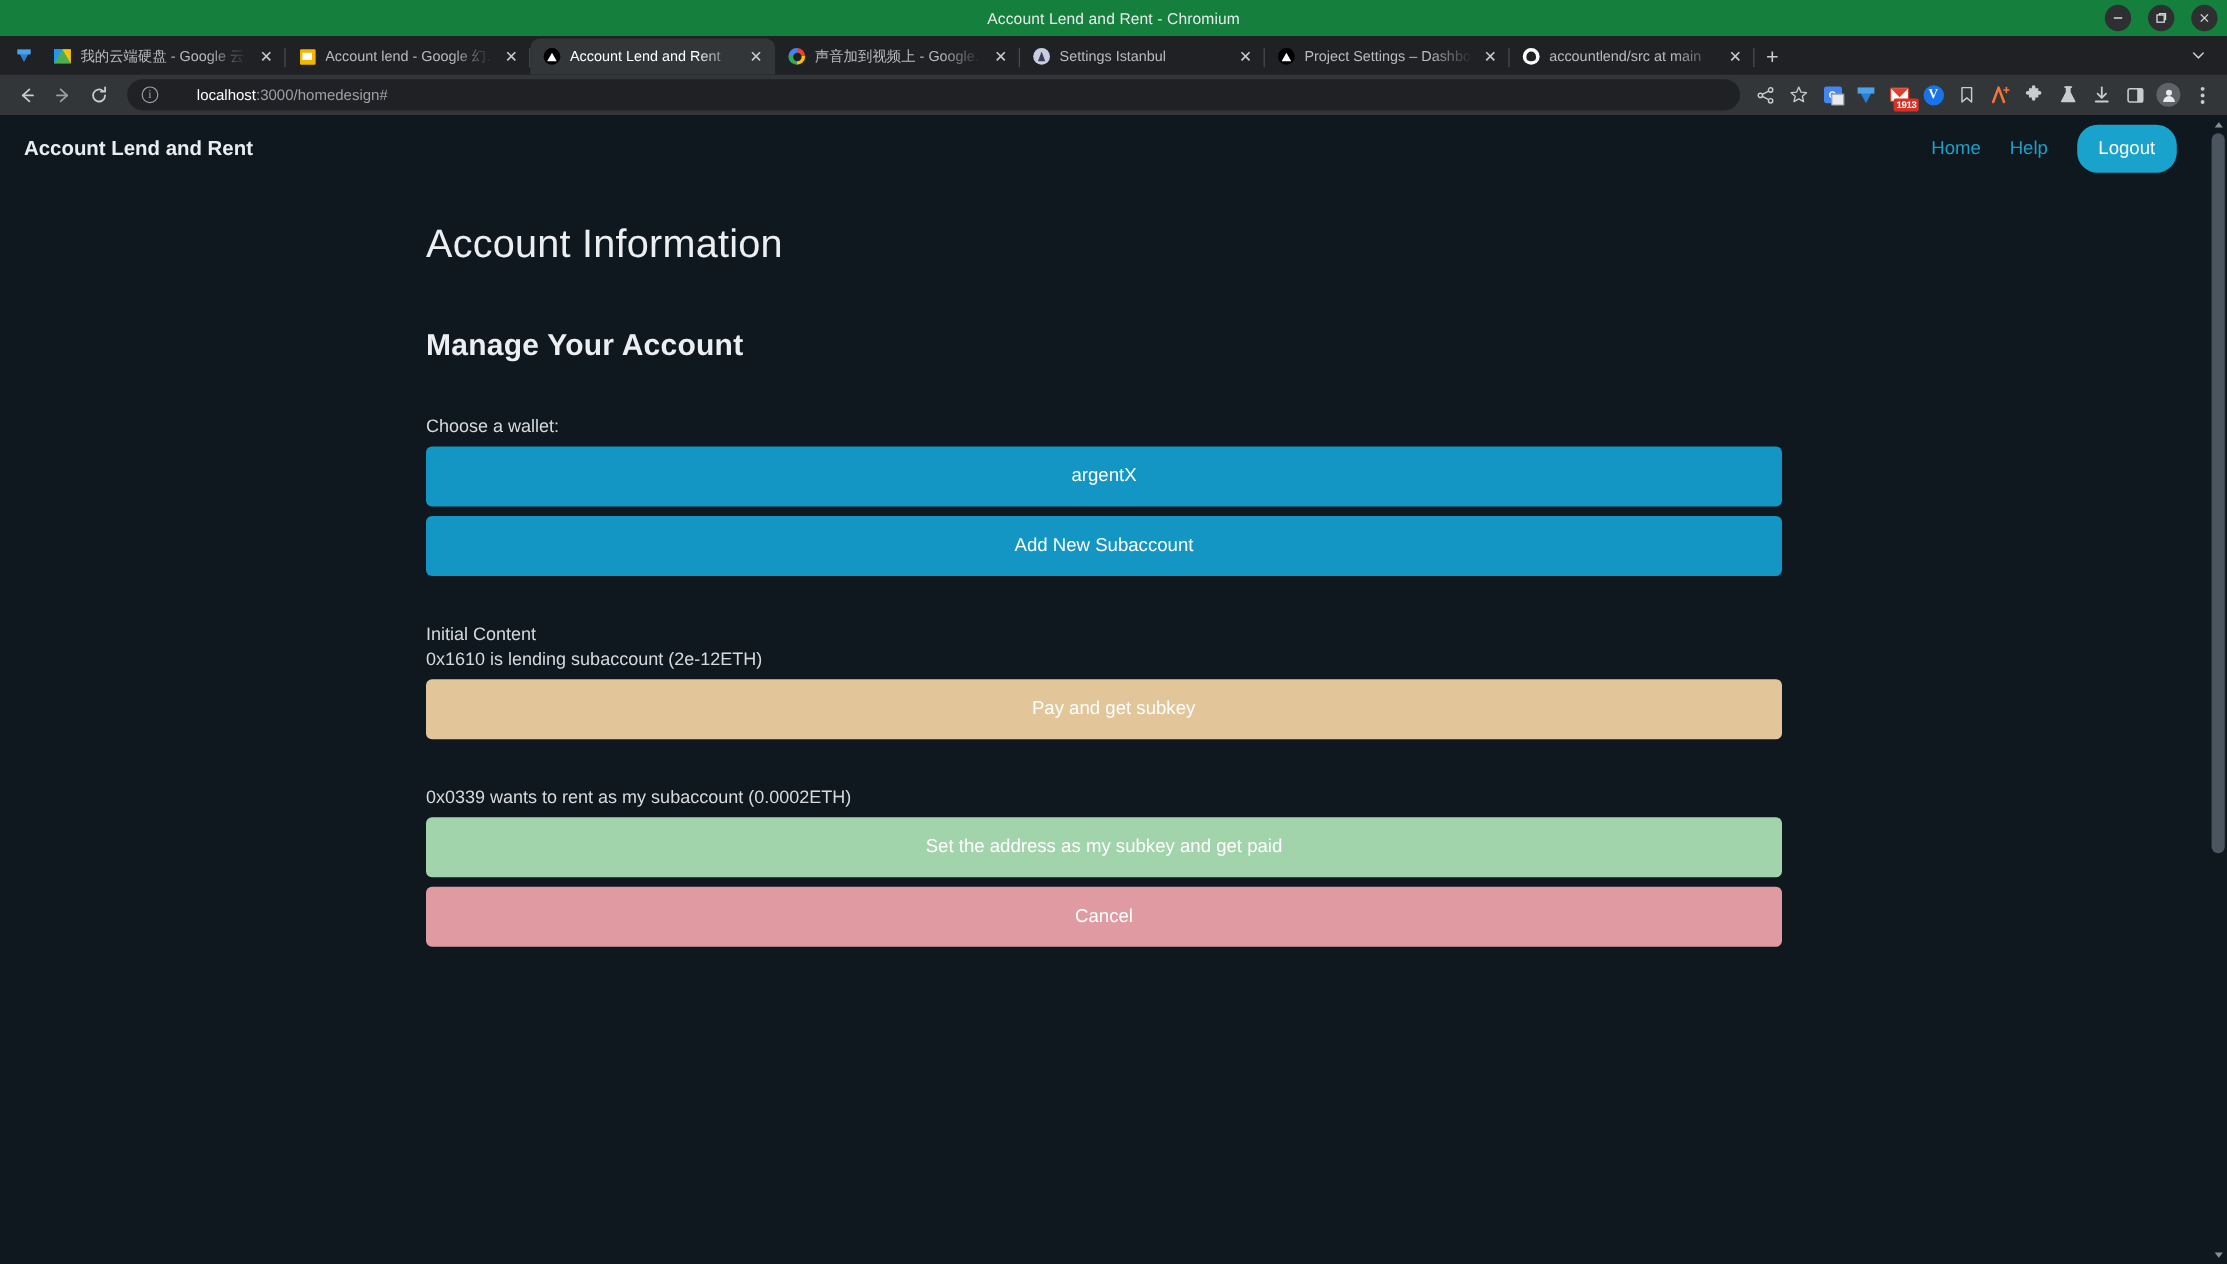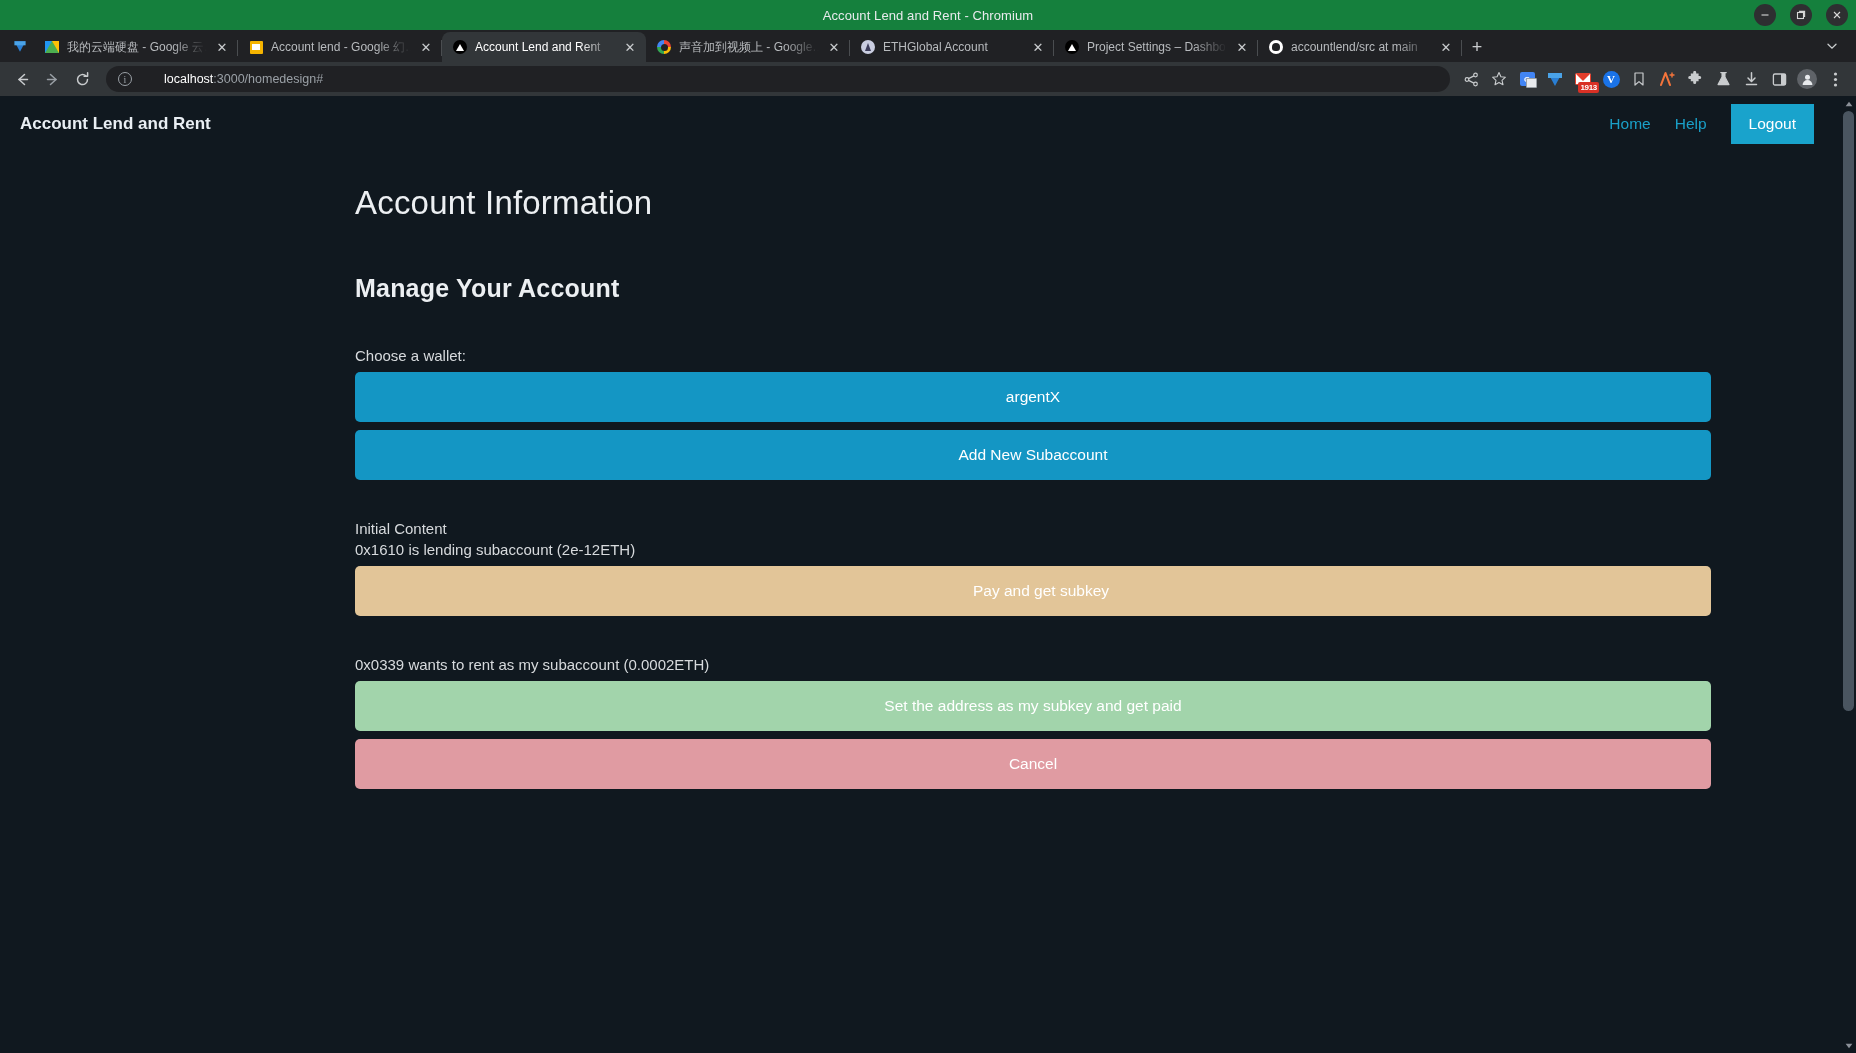--- a/index.html
+++ b/index.html
@@ -265,21 +265,21 @@
     color: #1aa0c8;
     font-size: 15.5px;
     text-decoration: none;
     cursor: pointer;
   }
   .logout-btn {
     background: #19a3cc;
     color: #ffffff;
     font-size: 15.5px;
     border: none;
-    border-radius: 0;
+    border-radius: 17px;
     padding: 11px 18px;
     cursor: pointer;
     font-family: "Liberation Sans", sans-serif;
   }
 
   .content {
     width: 1130px;
     margin: 0 auto;
     padding: 0 0 0 0;
     margin-left: 355px;
@@ -302,21 +302,21 @@
     color: #d7dadd;
     font-size: 15px;
     margin-top: 44px;
   }
   .label-group { margin-top: 40px; }
   .label-group .label { margin-top: 0; }
   .label-group .label + .label { margin-top: 4px; }
 
   .big-btn {
     display: block;
-    width: 1356px;
+    width: 1130px;
     padding: 16px 0;
     margin-top: 8px;
     border: none;
     border-radius: 5px;
     font-size: 15.5px;
     color: #ffffff;
     text-align: center;
     cursor: pointer;
     font-family: "Liberation Sans", sans-serif;
   }
@@ -415,21 +415,21 @@
       <span class="tab-title">声音加到视频上 - Google…</span>
       <span class="tab-close">✕</span>
     </div>
 
     <div class="tab">
       <span class="tab-fav">
           <span class="fav-eth">
             <i></i>
           </span>
         </span>
-      <span class="tab-title">ETHGlobal Account</span>
+      <span class="tab-title">Settings Istanbul</span>
       <span class="tab-close">✕</span>
     </div>
 
     <div class="tab">
       <span class="tab-fav">
           <span class="fav-tri-dark">
             <i></i>
           </span>
         </span>
       <span class="tab-title">Project Settings – Dashbo…</span>

